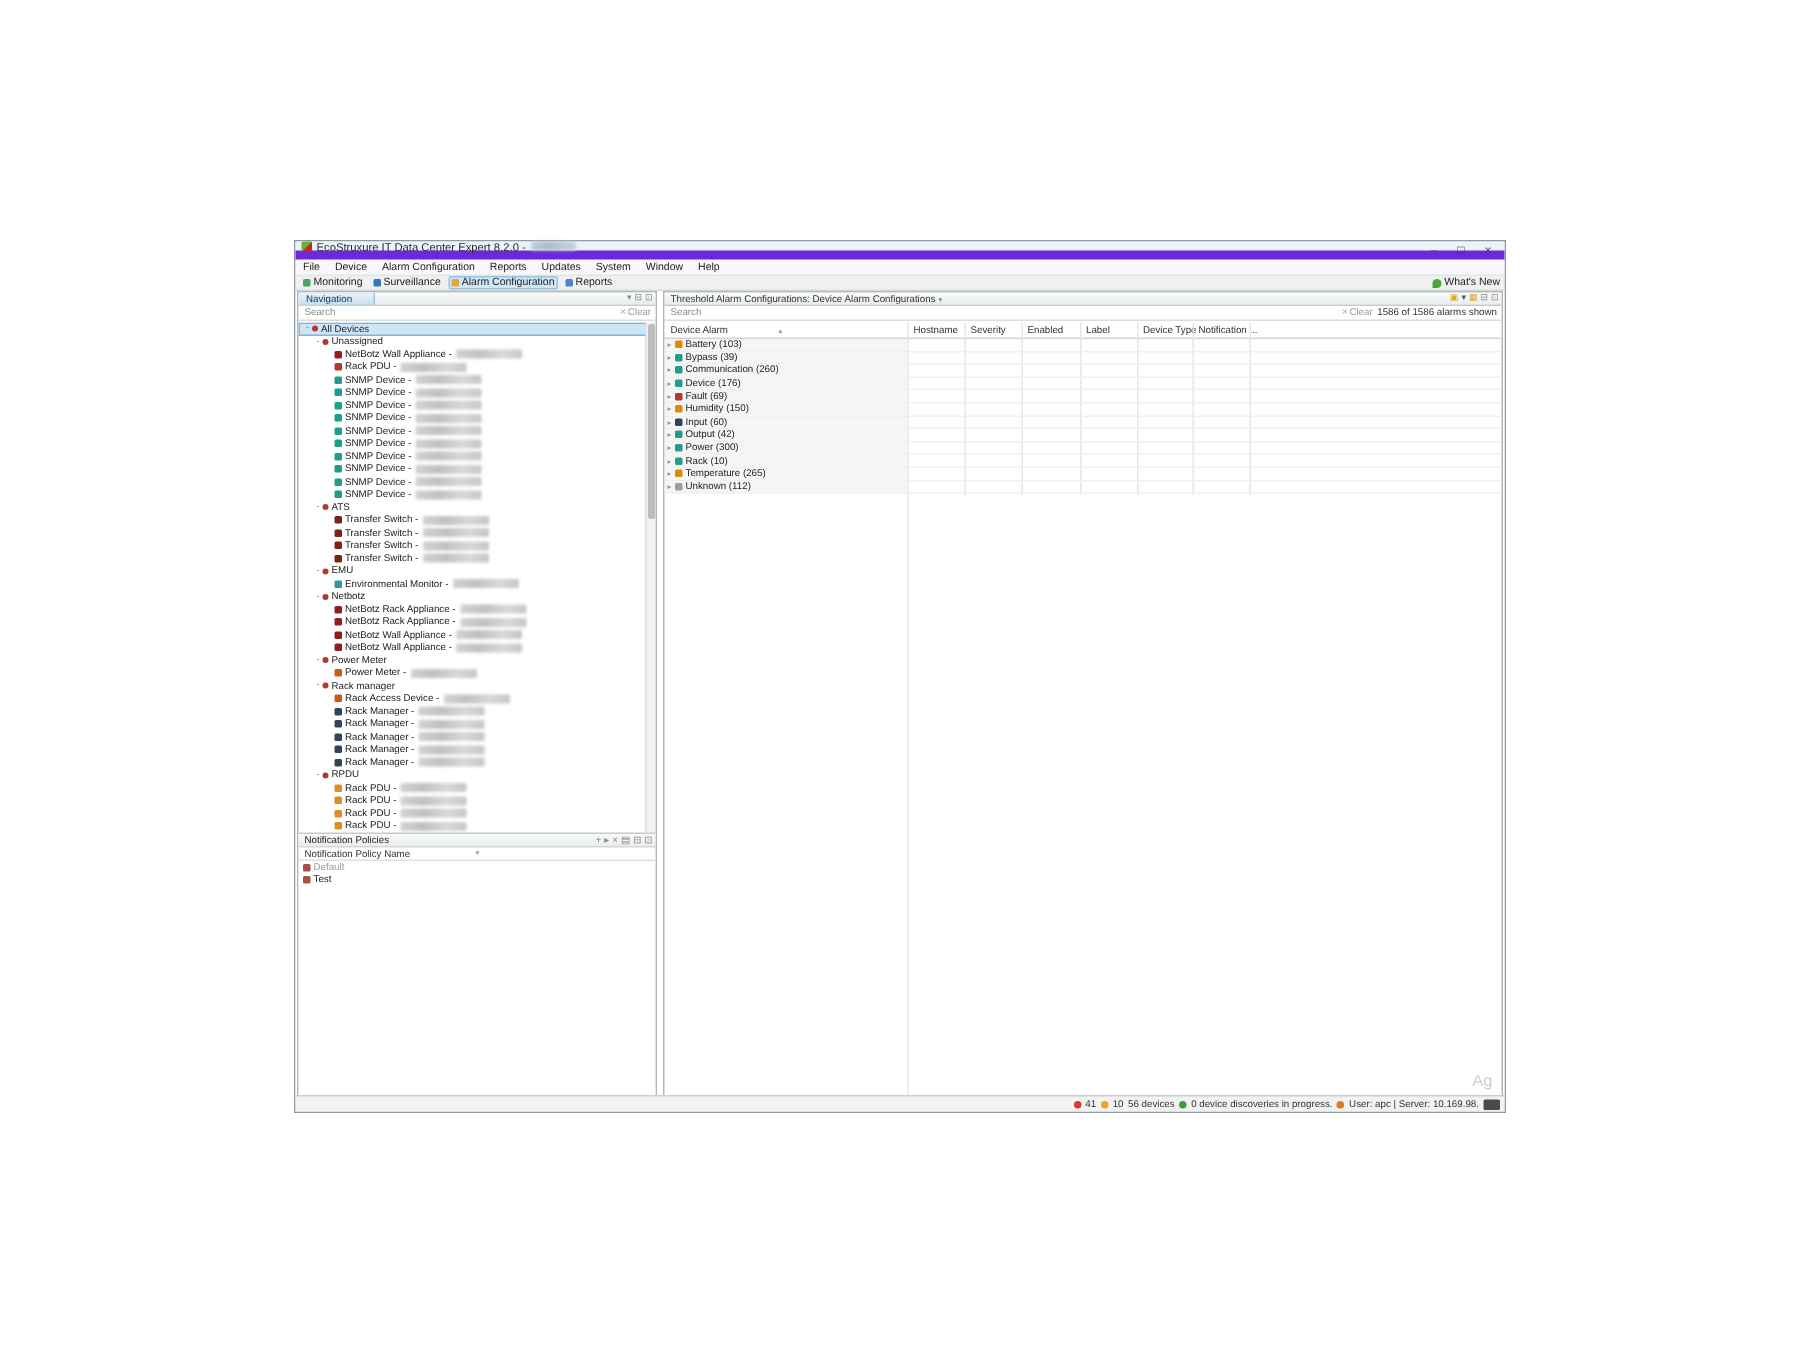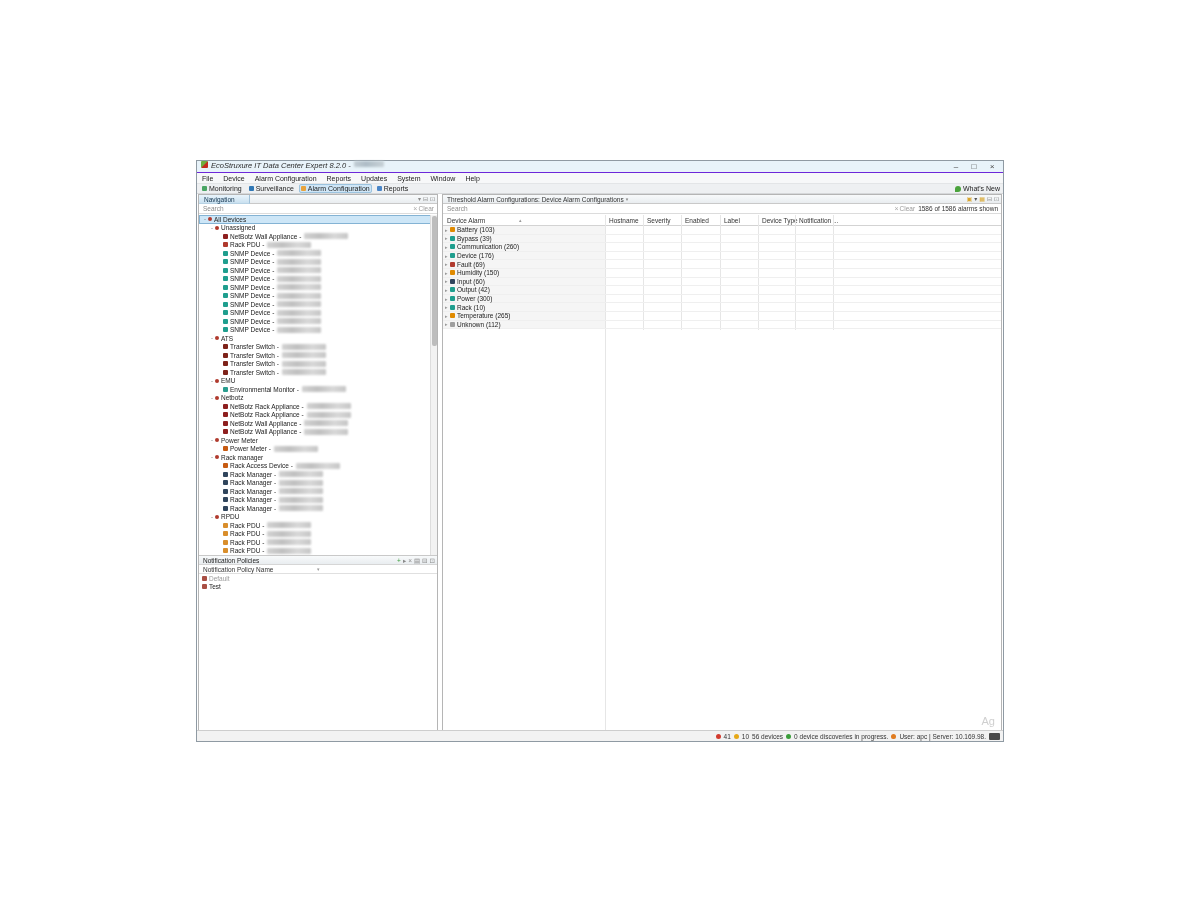--- a/index.html
+++ b/index.html
@@ -3,22 +3,22 @@
 <meta charset="utf-8">
 <style>
   * { margin:0; padding:0; box-sizing:border-box; }
   html,body { background:#fff; font-family:"Liberation Sans", sans-serif; }
   #canvas { position:relative; width:1200px; height:900px; background:#fff; overflow:hidden; }
 
   .window { position:absolute; left:196px; top:160px; width:808px; height:582px;
             background:#fff; border:1px solid #8f9aa3; }
 
   
-  .titlebar { position:relative; height:12px; background:#e8f3fa; display:flex; 
-              font-size:7.5px; color:#2b2b2b; border-bottom:1px solid #6d28d9;font-style:italic; }
+  .titlebar { position:relative; height:12px; background:#e8f3fa; display:flex; align-items:center;
+              font-size:7.5px; color:#2b2b2b; border-bottom:6px solid #6d28d9; }
   .app-icon { width:7px; height:7px; margin:0 3px 0 4px; border-radius:1px;
               background:linear-gradient(135deg,#6fae3f 48%,#c52a1e 52%); }
   .title-redact { display:inline-block; width:30px; height:6px; margin-left:3px; border-radius:1px;
               background:linear-gradient(90deg,#c2cdd4,#aebcc6 40%,#c8d2d8); filter:blur(1px); }
   .win-controls { position:absolute; right:2px; top:0; height:12px; display:flex; }
   .win-controls span { width:18px; text-align:center; font-size:8px; line-height:12px; color:#444; cursor:default; }
 
   
   .menubar { height:11px; background:#f7f8f9; display:flex; align-items:center; gap:10px;
              padding-left:5px; font-size:7px; color:#222; border-bottom:1px solid #e3e5e7; }

